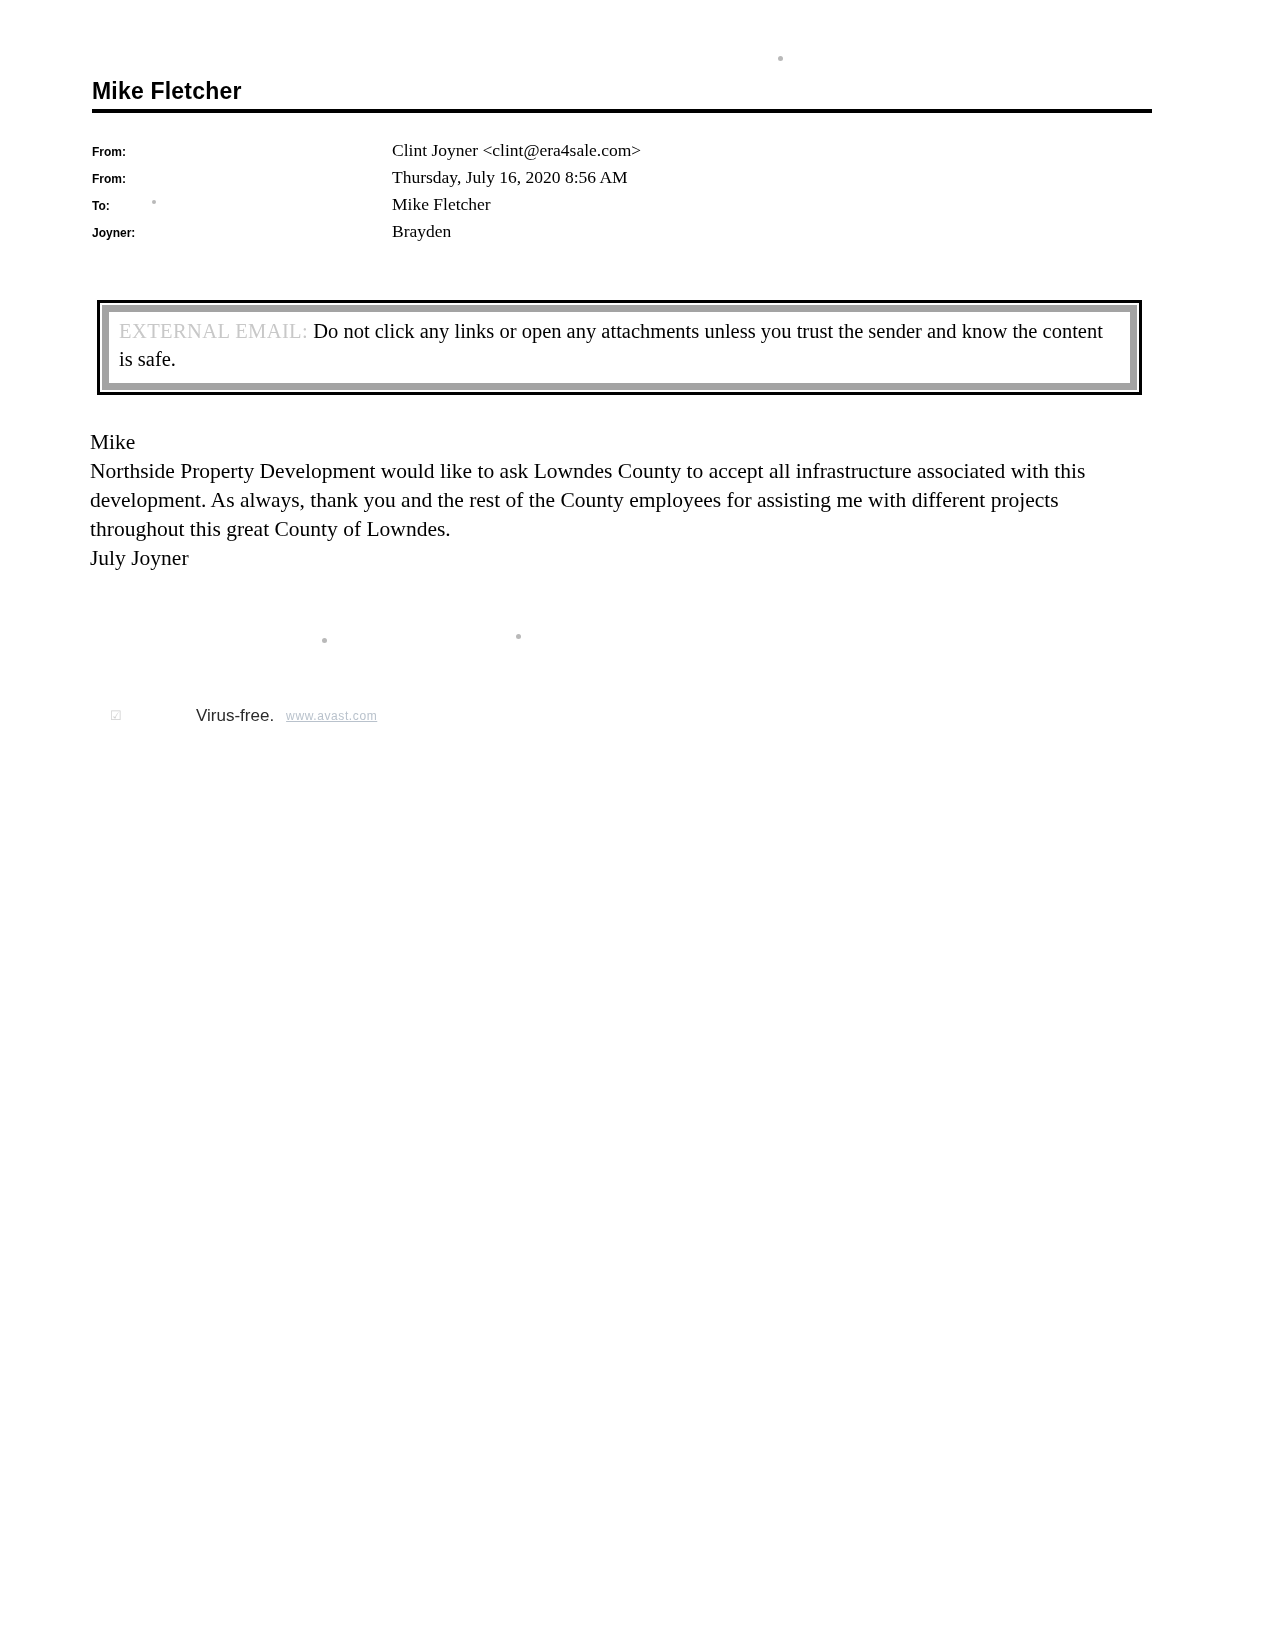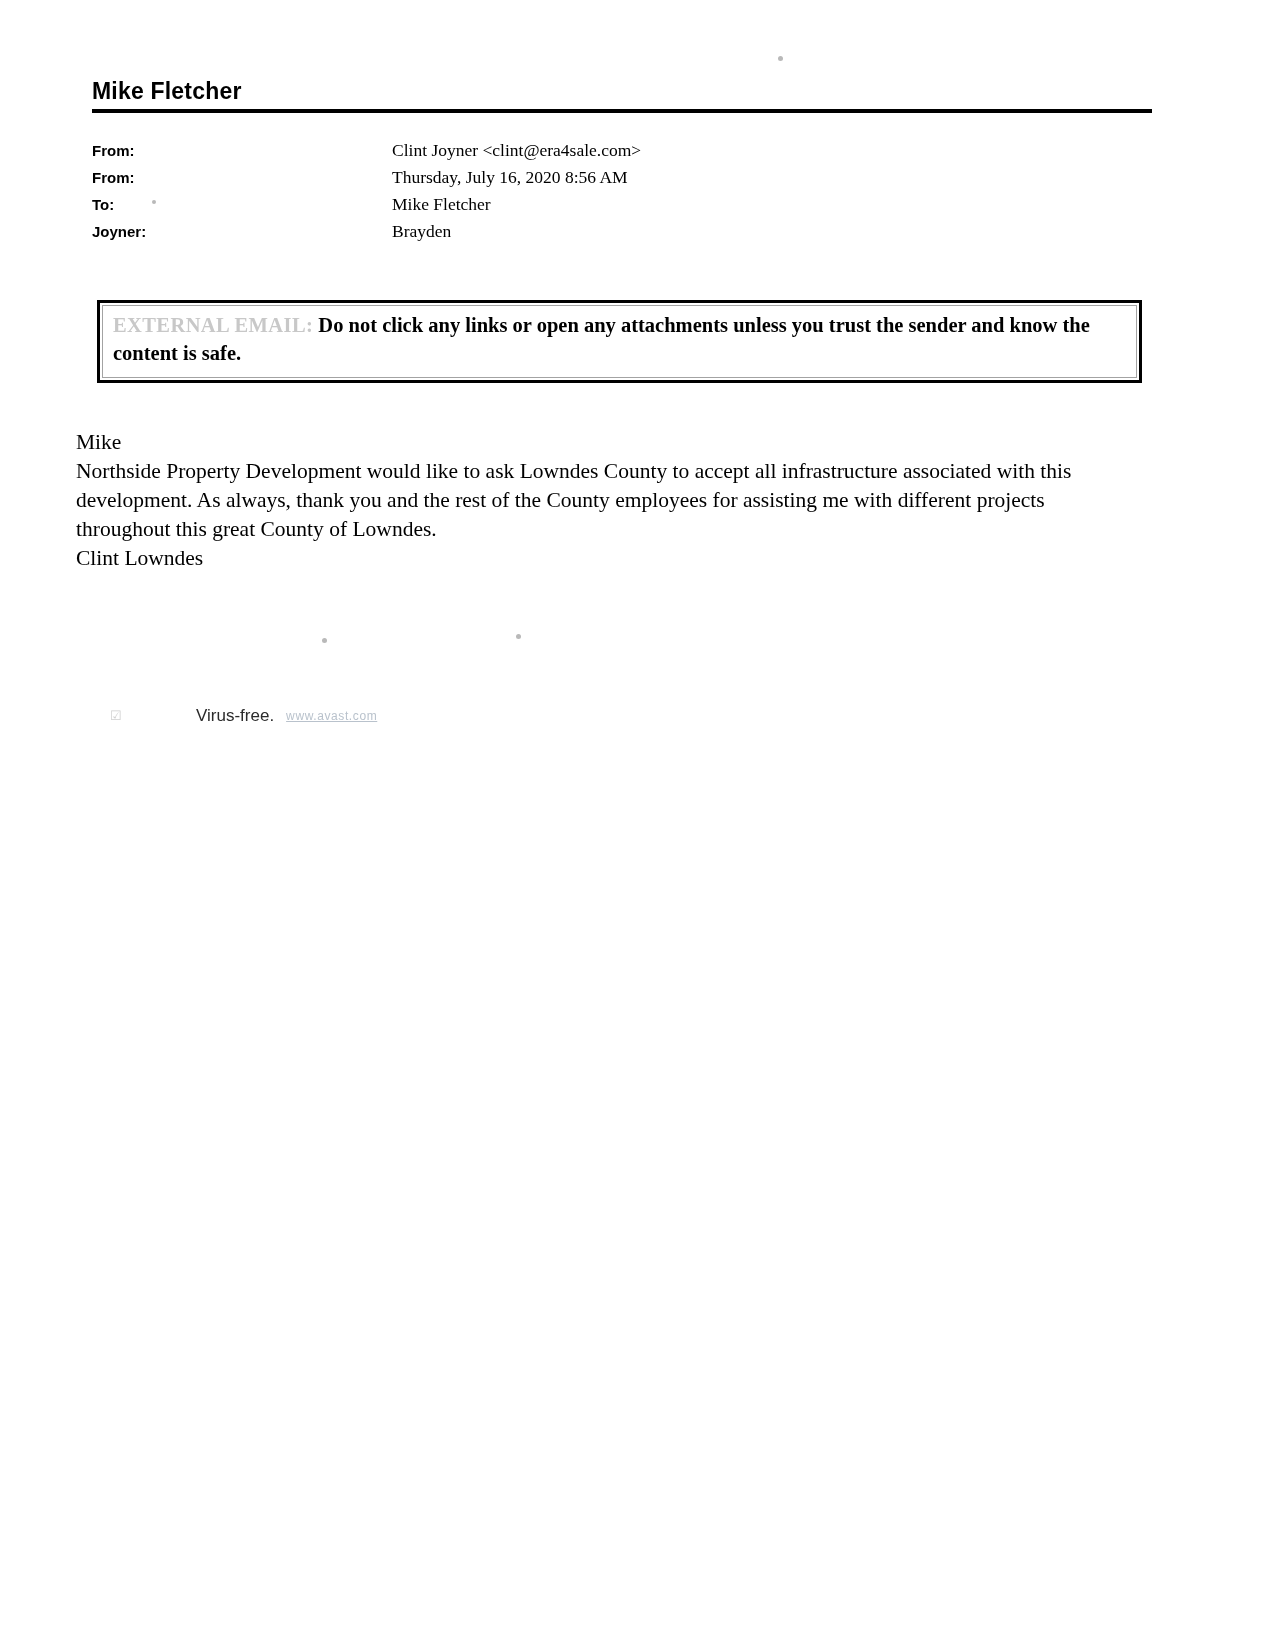--- a/index.html
+++ b/index.html
@@ -46,61 +46,60 @@
     width: 1060px;
   }
   .field-row {
     display: flex;
     align-items: baseline;
     height: 27px;
   }
   .field-label {
     width: 300px;
     font-weight: bold;
-    font-size: 15px;
+    font-size: 12px;
     font-family: "Liberation Sans", sans-serif;
     color: #000;
   }
   .field-value {
     font-size: 17.5px;
     font-family: Liberation Serif, serif;
     color: #000;
   }
 
   
   .banner-outer {
     position: absolute;
     left: 97px;
     top: 300px;
     width: 1045px;
     border: 3px solid #000;
     padding: 2px;
     box-sizing: border-box;
   }
   .banner-inner {
-    border: 1px solid #a3a3a3;
+    border: 7px solid #a3a3a3;
     padding: 6px 10px 10px 10px;
     box-sizing: border-box;
-    font-weight: bold;
   }
   .banner-text {
     font-family: "Liberation Serif", serif;
     font-size: 20.5px;
     line-height: 1.35;
     color: #000;
   }
   .banner-text .faded {
     color: #c8c8c8;
     letter-spacing: 0.4px;
   }
 
   
   .body-text {
     position: absolute;
-    left: 76px;
+    left: 90px;
     top: 428px;
     width: 1060px;
     font-family: "Liberation Serif", serif;
     font-size: 21.5px;
     line-height: 1.35;
     color: #000;
   }
   .body-text p {
     margin: 0;
   }
@@ -190,21 +189,21 @@
     <div class="banner-inner">
       <div class="banner-text">
         <span class="faded">EXTERNAL EMAIL:</span><span> Do not click any links or open any attachments unless you trust the sender and know the content is safe.</span>
       </div>
     </div>
   </div>
 
   <div class="body-text">
     <p>Mike</p>
     <p>Northside Property Development would like to ask Lowndes County to accept all infrastructure associated with this development.  As always, thank you and the rest of the County employees for assisting me with different projects throughout this great County of Lowndes.</p>
-    <p>Clint Lowndes</p>
+    <p>July Joyner</p>
   </div>
 
   <div class="speck" style="left:322px; top:638px; width:5px; height:5px;"></div>
   <div class="speck" style="left:516px; top:634px; width:5px; height:5px;"></div>
 
   <div class="virusfree">
     <span class="vf-icon">☑</span>
     <span class="vf-label">Virus-free.</span>
     <span class="vf-link">www.avast.com</span>
   </div>

